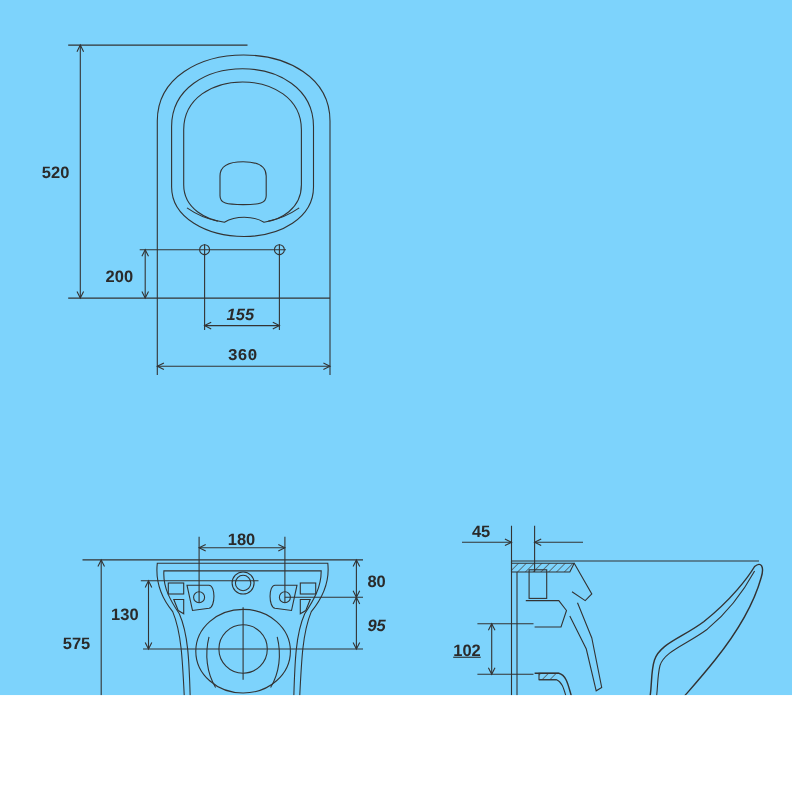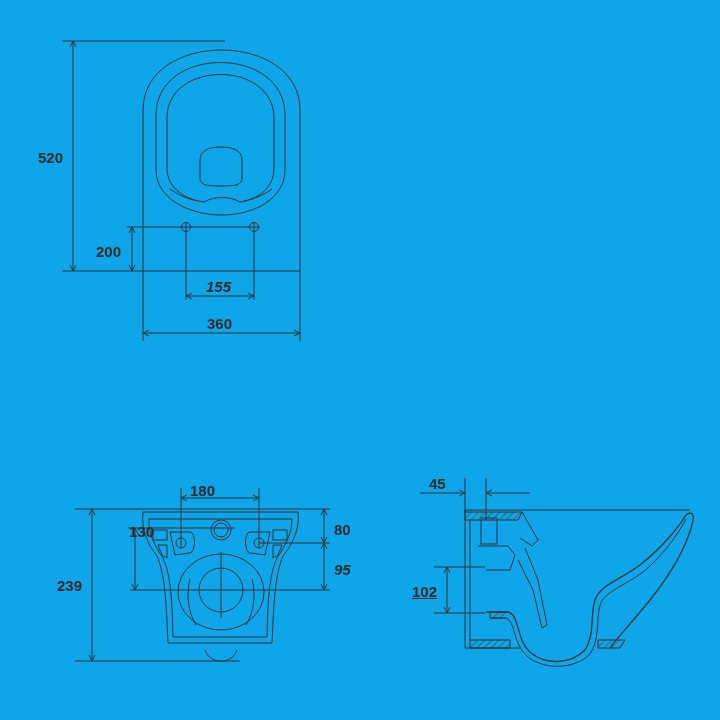--- a/index.html
+++ b/index.html
@@ -1,16 +1,16 @@
 <!DOCTYPE html>
 <html><head>
 <meta charset="utf-8">
 <style>
   html,body{margin:0;padding:0;background:#ffffff;}
-  #canvas{position:relative;width:720px;height:720px;overflow:hidden;background:#0ea5e9;}
+  #canvas{position:relative;width:720px;height:632px;overflow:hidden;background:#7dd3fc;}
   svg{position:absolute;left:0;top:0;}
   .dim{position:absolute;font-family:"Liberation Sans",sans-serif;font-weight:bold;font-size:15px;color:#2a2a2a;line-height:1;white-space:nowrap;}
 </style>
 </head>
 <body>
 
 <div id="canvas">
 <svg width="720" height="720" viewBox="0 0 720 720">
   <defs>
     <pattern id="hatch" patternUnits="userSpaceOnUse" width="5" height="5" patternTransform="rotate(45)">
@@ -130,23 +130,23 @@
       <line x1="447" y1="567" x2="447" y2="613"></line>
       <polyline points="444,573 447,567 450,573"></polyline>
           <polyline points="444,607 447,613 450,607"></polyline>
     </g>
   </g>
 </svg>
 
 <div class="dim" style="left:38px;top:150px;">520</div>
 <div class="dim" style="left:96px;top:244px;">200</div>
 <div class="dim" style="left:206px;top:279px;font-style:italic;">155</div>
-<div class="dim" style="left:207px;top:316px;">360</div>
+<div class="dim" style="left:207px;top:316px;font-family:Liberation Mono, monospace;">360</div>
 
-<div class="dim" style="left:190px;top:483px;">180</div>
+<div class="dim" style="left:207px;top:483px;">180</div>
 <div class="dim" style="left:334px;top:522px;">80</div>
 <div class="dim" style="left:334px;top:562px;font-style:italic;">95</div>
-<div class="dim" style="left:101px;top:524px;margin-left:28px;">130</div>
-<div class="dim" style="left:57px;top:578px;">239</div>
+<div class="dim" style="left:101px;top:552px;">130</div>
+<div class="dim" style="left:57px;top:578px;">575</div>
 
 <div class="dim" style="left:429px;top:476px;text-align:center;">45</div>
 <div class="dim" style="left:412px;top:584px;text-decoration:underline;">102</div>
 </div>
 
 </body></html>

